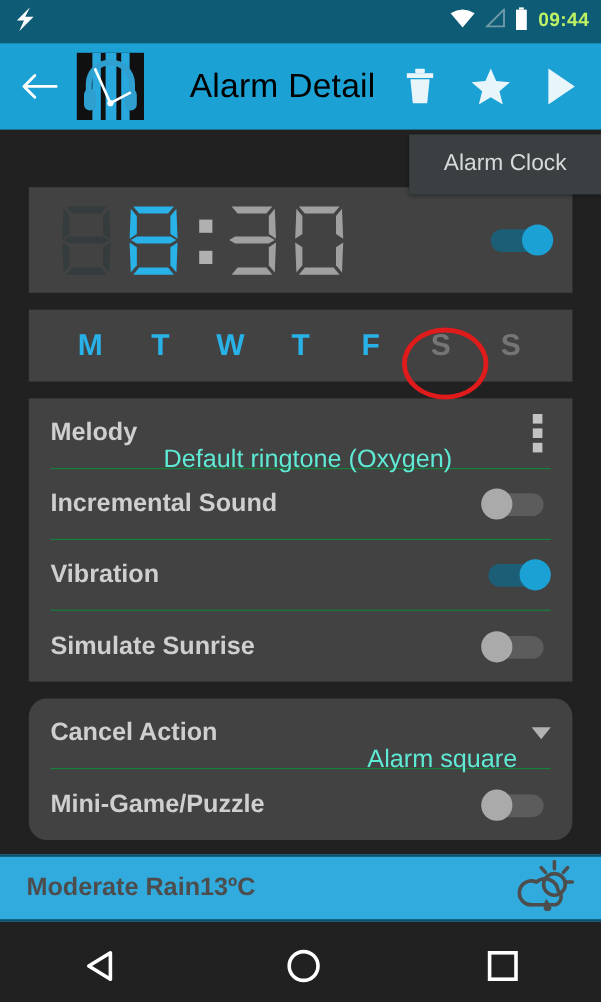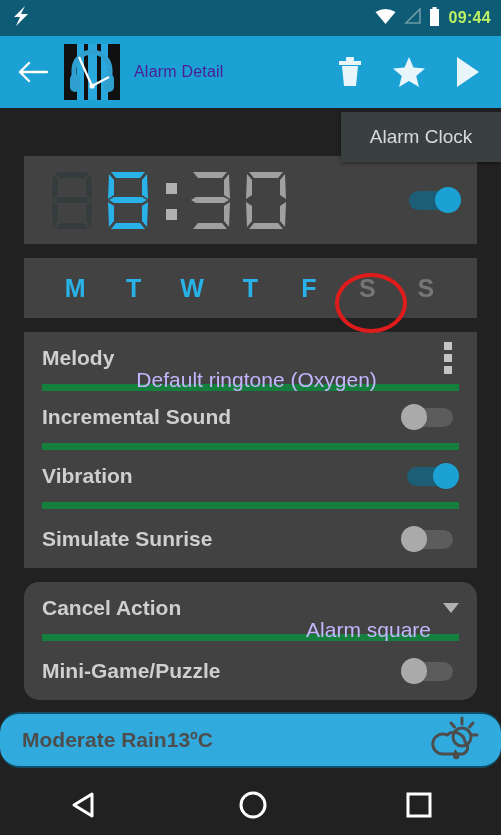--- a/index.html
+++ b/index.html
@@ -28,21 +28,21 @@
   .tb-back { width:42px; display:flex; align-items:center; cursor:pointer; }
   .applogo {
     width:56px; height:56px; margin-left:4px; margin-right:14px;
     background:#101010; position:relative; overflow:hidden; flex:none;
   }
   .applogo .stripe { position:absolute; top:0; bottom:0; background:#29a8dd; }
   .applogo .s1 { left:13px; width:7px; }
   .applogo .s2 { left:24px; width:9px; }
   .applogo .s3 { left:37px; width:7px; }
   .applogo svg { position:absolute; inset:0; }
-  .tb-title { color:#4c1d95; font-size:16px; flex:1; letter-spacing:.2px; }
+  .tb-title { color:#000000; font-size:28px; flex:1; letter-spacing:.2px;text-align:center; }
   .tb-actions { display:flex; align-items:center; gap:30px; padding-right:6px; }
   .tb-actions > div { cursor:pointer; line-height:0; }
 
   
   .tooltip {
     position:absolute; left:341px; top:112px; width:160px; height:50px;
     background:#3a3f41; color:#d8dada; font-size:19px; font-weight:normal;
     display:flex; align-items:center; justify-content:center;
     box-shadow:0 1px 4px rgba(0,0,0,.45); z-index:20;
   }
@@ -74,39 +74,39 @@
   .day { flex:1; text-align:center; font-size:25px; font-weight:bold; cursor:pointer; position:relative; }
   .day.active { color:#29b2e8; }
   .day.inactive { color:#757575; }
   .annot-circle {
     position:absolute; left:335px; top:273px; width:72px; height:60px;
     border:4px solid #e01b1b; border-radius:50%; z-index:15; pointer-events:none;
   }
 
   
   .settings-card { padding:0 18px; }
-  .row { height:59px; display:flex; align-items:center; border-bottom:7px solid #15803d; }
+  .row { height:59px; display:flex; align-items:center; border-bottom:1px solid #15803d; }
   .row:last-child { border-bottom:none; }
   .row-label { font-size:21px; font-weight:bold; color:#cfcfcf; flex:none; }
-  .row-value { font-size:21px; color:#c4b5fd; flex:1; text-align:right; padding-right:10px;margin-top:44px; }
+  .row-value { font-size:21px; color:#5eead4; flex:1; text-align:right; padding-right:10px;margin-top:44px; }
   .melody-value { text-align:left; padding-left:22px; flex:1; }
   .dots { width:22px; display:flex; flex-direction:column; align-items:center; gap:4px; cursor:pointer; }
   .dots i { width:8px; height:8px; background:#c3c3c3; display:block; }
   .spacer { flex:1; }
 
   
   .cancel-card { padding:0 18px;border-radius:15px; }
   .caret { display:inline-block; margin-left:2px; border-left:8px solid transparent;
            border-right:8px solid transparent; border-top:10px solid #b2b2b2; vertical-align:2px; }
 
   
   .weather {
     position:absolute; left:0; right:0; top:712px; height:56px; background:#31abdd;
     display:flex; align-items:center; padding:0 22px; z-index:18;
-    border-top:2px solid #0f4f68; border-bottom:2px solid #0f4f68;border-radius:20px;
+    border-top:2px solid #0f4f68; border-bottom:2px solid #0f4f68;
   }
   .weather-cond { font-size:21px; font-weight:bold; color:#4d4d4d; }
   .weather-temp { flex:1; text-align:left; padding-right:34px; font-size:21px; font-weight:bold; color:#4d4d4d; }
 
   
   .navbar {
     position:absolute; left:0; right:0; bottom:0; height:60px;
     display:flex; align-items:center; justify-content:space-around; z-index:25;
   }
   .navbar > div { cursor:pointer; line-height:0; }

